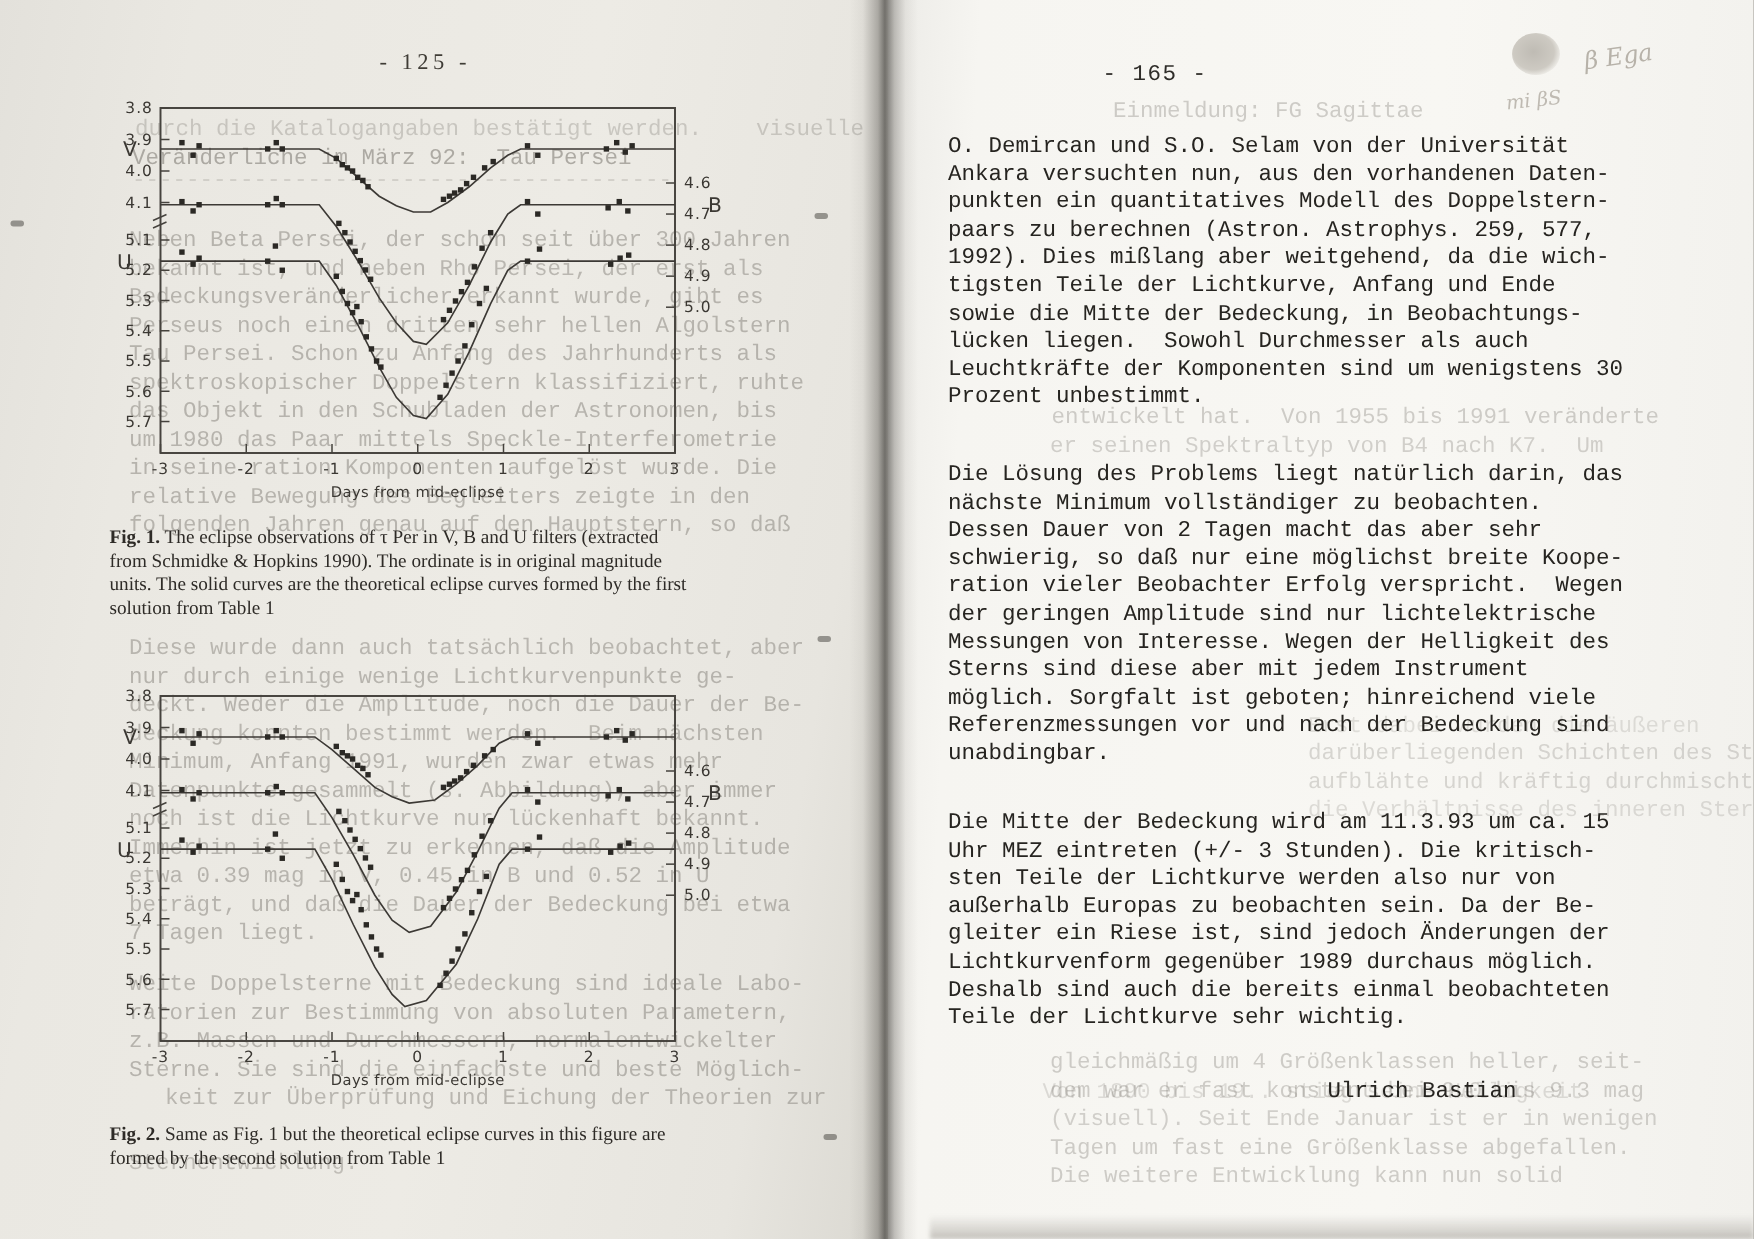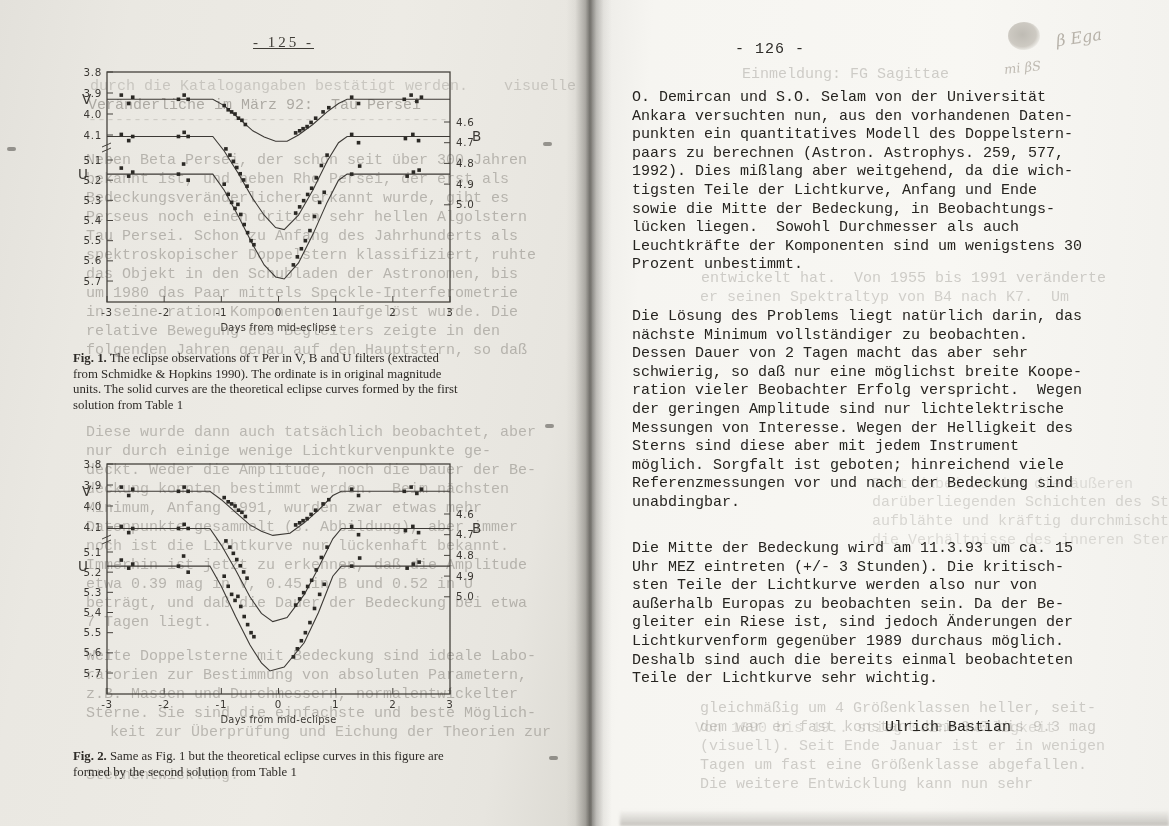--- a/index.html
+++ b/index.html
@@ -5,21 +5,21 @@
   html,body{margin:0;padding:0;background:#b8b6b1;}
   .scan{position:relative;width:1169px;height:826px;overflow:hidden;font-family:"Liberation Sans",sans-serif;}
   .bg-left{position:absolute;left:0;top:0;width:592px;height:826px;
     background:linear-gradient(100deg,#e3e1db 0%,#eae8e2 18%,#edebe5 55%,#e7e5df 85%,#dad8d1 100%);}
   .bg-right{position:absolute;left:592px;top:0;width:577px;height:826px;
     background:linear-gradient(93deg,#ecebe7 0%,#f6f5f1 10%,#f8f7f3 60%,#f2f1ed 100%);}
   .gutter{position:absolute;left:566px;top:0;width:46px;height:826px;
     background:linear-gradient(90deg,rgba(56,53,48,0) 0%,rgba(56,53,48,.06) 20%,rgba(56,53,48,.35) 42%,rgba(42,40,36,.62) 52%,rgba(70,66,60,.30) 66%,rgba(120,115,108,.10) 82%,rgba(0,0,0,0) 100%);}
   .bottom-smudge{position:absolute;left:620px;top:810px;width:549px;height:16px;
     background:linear-gradient(180deg,rgba(0,0,0,0) 0%,rgba(96,90,82,.22) 70%,rgba(96,90,82,.34) 100%);filter:blur(1.5px);}
-  .pagenum-left{position:absolute;left:253px;top:34px;font-family:"Liberation Serif",serif;font-size:15px;letter-spacing:3px;color:#3f3c36;text-decoration:underline;}
+  .pagenum-left{position:absolute;left:253px;top:34px;font-family:"Liberation Serif",serif;font-size:15px;letter-spacing:3px;color:#3f3c36;}
   .pagenum-right{position:absolute;left:735px;top:41px;font-family:"Liberation Mono",monospace;font-size:15px;letter-spacing:1px;color:#2e2c28;}
   .caption{position:absolute;left:73px;width:486px;font-family:"Liberation Serif",serif;font-size:12.8px;line-height:15.6px;color:#2e2b27;white-space:pre-wrap;}
   .caption b{font-weight:bold;}
   .caption1{top:351px;}
   .caption2{top:749px;}
   .para{position:absolute;font-family:"Liberation Mono",monospace;font-size:15px;line-height:18.6px;color:#262420;white-space:pre;}
   .p1{left:632px;top:89px;}
   .p2{left:632px;top:308px;}
   .p3{left:632px;top:540px;}
   .signature{position:absolute;left:885px;top:719px;font-family:"Liberation Mono",monospace;font-size:15px;color:#262420;}
@@ -84,21 +84,21 @@
       <div class="bleed" style="left: 700px; top: 289px; opacity: 0.28;">er seinen Spektraltyp von B4 nach K7.  Um</div>
       <div class="bleed" style="left: 872px; top: 476px; opacity: 0.18;">Erst dabei wurden die äußeren</div>
       <div class="bleed" style="left: 872px; top: 494px; opacity: 0.24;">darüberliegenden Schichten des Ster</div>
       <div class="bleed" style="left: 872px; top: 513px; opacity: 0.24;">aufblähte und kräftig durchmischte, wodurch</div>
       <div class="bleed" style="left: 872px; top: 532px; opacity: 0.2;">die Verhältnisse des inneren Sternaufbaus</div>
       <div class="bleed" style="left: 695px; top: 720px; opacity: 0.2;">Von 1890 bis 19.. stieg seine Helligkeit</div>
       <div class="bleed" style="left: 700px; top: 700px; opacity: 0.3;">gleichmäßig um 4 Größenklassen heller, seit-</div>
       <div class="bleed" style="left: 700px; top: 719px; opacity: 0.3;">dem war er fast konstant bei 9.0 bis 9.3 mag</div>
       <div class="bleed" style="left: 700px; top: 738px; opacity: 0.28;">(visuell). Seit Ende Januar ist er in wenigen</div>
       <div class="bleed" style="left: 700px; top: 757px; opacity: 0.3;">Tagen um fast eine Größenklasse abgefallen.</div>
-      <div class="bleed" style="left: 700px; top: 776px; opacity: 0.3;">Die weitere Entwicklung kann nun sehr</div>
+      <div class="bleed" style="left: 700px; top: 776px; opacity: 0.3;">Die weitere Entwicklung kann nun solid</div>
     </div>
 
   <div class="pagenum-left">- 125 -</div>
 
   <svg class="chart fig1-chart" viewBox="0 0 450 292">
       <rect x="39" y="14" width="343" height="230" fill="none" stroke="#45423d" stroke-width="1.3"></rect>
       <line x1="39" y1="14" x2="45" y2="14" stroke="#45423d" stroke-width="1"></line>
       <text x="34" y="17.5" text-anchor="end" class="tick">3.8</text>
       <line x1="39" y1="35.000000000000014" x2="45" y2="35.000000000000014" stroke="#45423d" stroke-width="1"></line>
       <text x="34" y="38.500000000000014" text-anchor="end" class="tick">3.9</text>
@@ -387,21 +387,21 @@
         <rect x="289.87681399999997" y="106.25100000000005" width="3.6" height="3.6" fill="#2b2925"></rect>
         <rect x="337.325175" y="116.33600000000001" width="3.6" height="3.6" fill="#2b2925"></rect>
         <rect x="343.61351199999996" y="112.3020000000001" width="3.6" height="3.6" fill="#2b2925"></rect>
         <rect x="349.330182" y="110.28500000000015" width="3.6" height="3.6" fill="#2b2925"></rect>
       </g>
       <text x="10" y="121.11900000000006" text-anchor="start" class="axname">U</text>
     </svg>
   <div class="caption caption2"><b>Fig. 2.</b><span> Same as Fig. 1 but the theoretical eclipse curves in this figure are
 formed by the second solution from Table 1</span></div>
 
-  <div class="pagenum-right">- 126 -</div>
+  <div class="pagenum-right">- 165 -</div>
   <div class="blob"></div>
   <div class="hand hand1">β Ega</div>
   <div class="hand hand2">mi βS</div>
 
   <div class="para p1">O. Demircan und S.O. Selam von der Universität
 Ankara versuchten nun, aus den vorhandenen Daten-
 punkten ein quantitatives Modell des Doppelstern-
 paars zu berechnen (Astron. Astrophys. 259, 577,
 1992). Dies mißlang aber weitgehend, da die wich-
 tigsten Teile der Lichtkurve, Anfang und Ende

